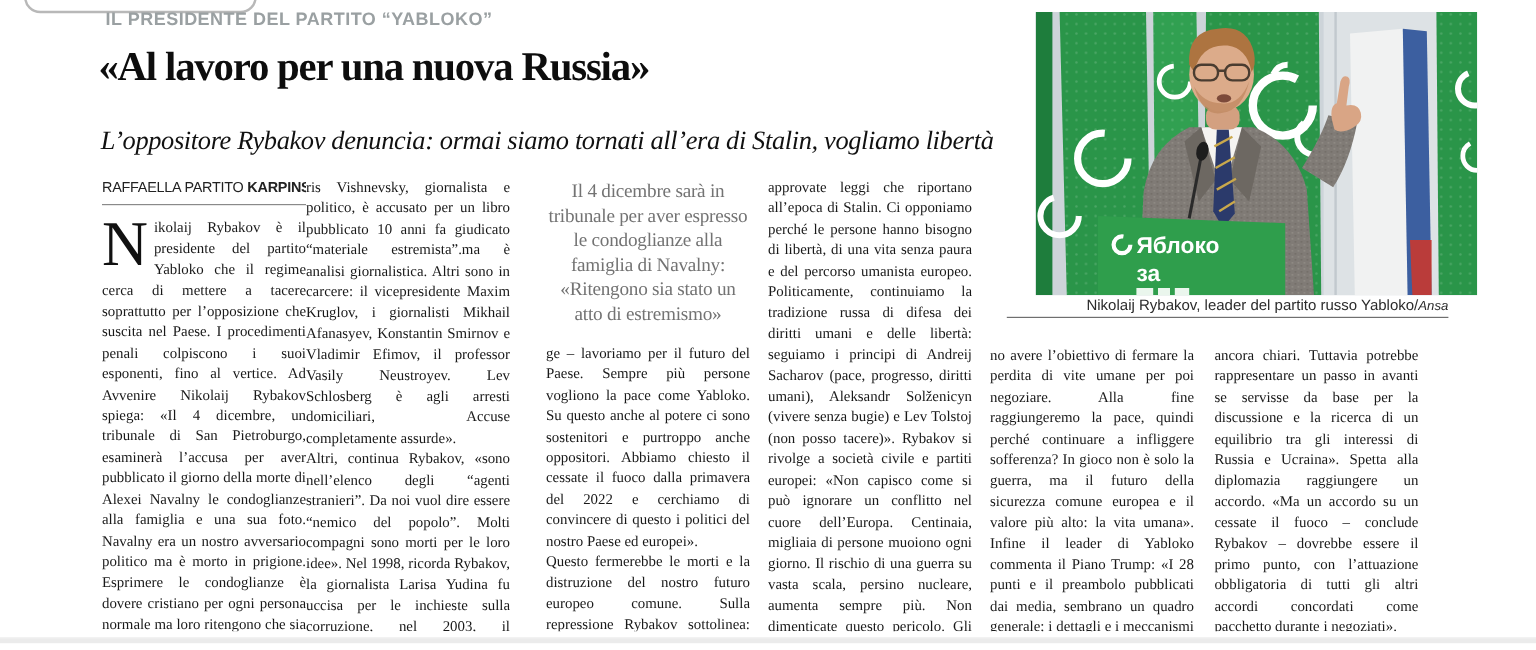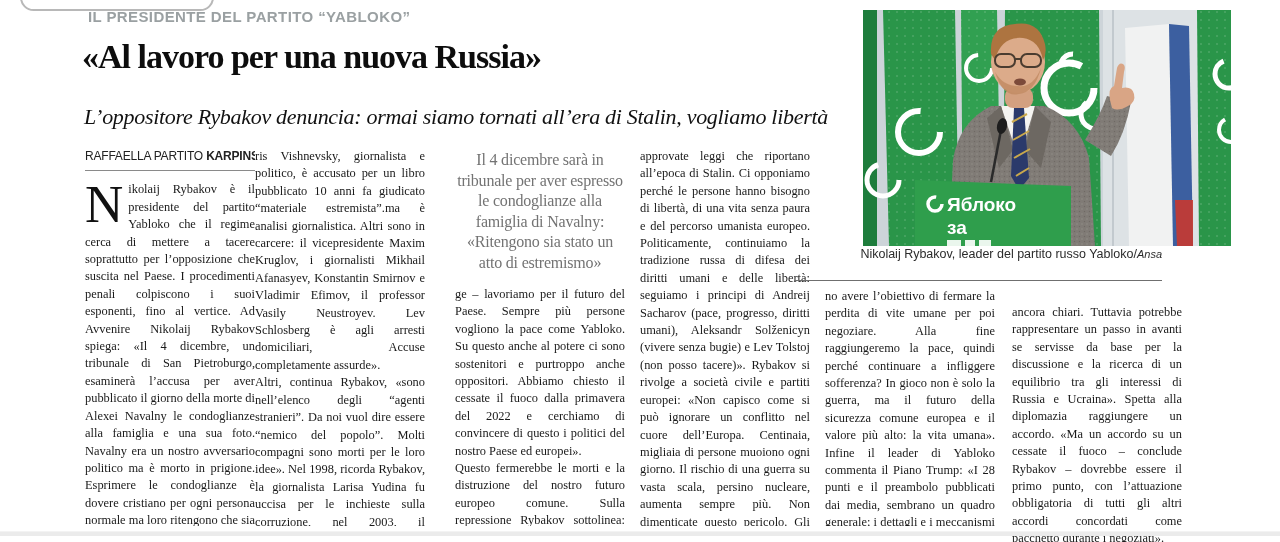--- a/index.html
+++ b/index.html
@@ -99,28 +99,28 @@
     position: absolute;
     left: 823px; top: 10px;
     width: 368px; height: 236px;
     background: #cfd6da;
     overflow: hidden;
     margin-left: 40px;
   }
   .photo svg { display: block; }
   .caption {
     position: absolute;
-    left: 794px; top: 247px;
+    left: 839px; top: 247px;
     width: 368px;
     font-family: "Liberation Sans", sans-serif;
     font-size: 12.5px;
     color: #2b2b2b;
     text-align: right;
     border-bottom: 1.5px solid #6f6f6f;
-    padding-bottom: 19px;
+    padding-bottom: 3px;
     white-space: nowrap;
   }
   .caption .credit { font-style: italic; font-size: 11px; }
   .bottom-band {
     position: absolute;
     left: 0; top: 531px;
     width: 1280px; height: 5px;
     background: #ebebeb;
     border-top: 1px solid #f3f3f3;
   }
@@ -155,21 +155,21 @@
   </div>
 
   <div class="col" style="left:640px;">
     <p>approvate leggi che riportano all’epoca di Stalin. Ci opponiamo perché le persone hanno bisogno di libertà, di una vita senza paura e del percorso umanista europeo. Politicamente, continuiamo la tradizione russa di difesa dei diritti umani e delle libertà: seguiamo i principi di Andreij Sacharov (pace, progresso, diritti umani), Aleksandr Solženicyn (vivere senza bugie) e Lev Tolstoj (non posso tacere)». Rybakov si rivolge a società civile e partiti europei: «Non capisco come si può ignorare un conflitto nel cuore dell’Europa. Centinaia, migliaia di persone muoiono ogni giorno. Il rischio di una guerra su vasta scala, persino nucleare, aumenta sempre più. Non dimenticate questo pericolo. Gli sforzi dei politici europei, russi inclusi , devo-</p>
   </div>
 
   <div class="col" style="left:825px; top:288px; height:238px;">
     <p>no avere l’obiettivo di fermare la perdita di vite umane per poi negoziare. Alla fine raggiungeremo la pace, quindi perché continuare a infliggere sofferenza? In gioco non è solo la guerra, ma il futuro della sicurezza comune europea e il valore più alto: la vita umana». Infine il leader di Yabloko commenta il Piano Trump: «I 28 punti e il preambolo pubblicati dai media, sembrano un quadro generale; i dettagli e i meccanismi per l’attuazione non sono</p>
   </div>
 
-  <div class="col" style="left:1012px; top:304px; height:238px;">
+  <div class="col" style="left:1012px; top:288px; height:238px;">
     <p>ancora chiari. Tuttavia potrebbe rappresentare un passo in avanti se servisse da base per la discussione e la ricerca di un equilibrio tra gli interessi di Russia e Ucraina». Spetta alla diplomazia raggiungere un accordo. «Ma un accordo su un cessate il fuoco – conclude Rybakov – dovrebbe essere il primo punto, con l’attuazione obbligatoria di tutti gli altri accordi concordati come pacchetto durante i negoziati».</p>
 
   </div>
 
   <div class="photo">
     <svg width="368" height="236" viewBox="0 0 368 236">
       <defs>
         <pattern id="dots" width="8" height="8" patternUnits="userSpaceOnUse">
           <circle cx="2" cy="2" r="1" fill="#ffffff" opacity="0.16"></circle>
         </pattern>

